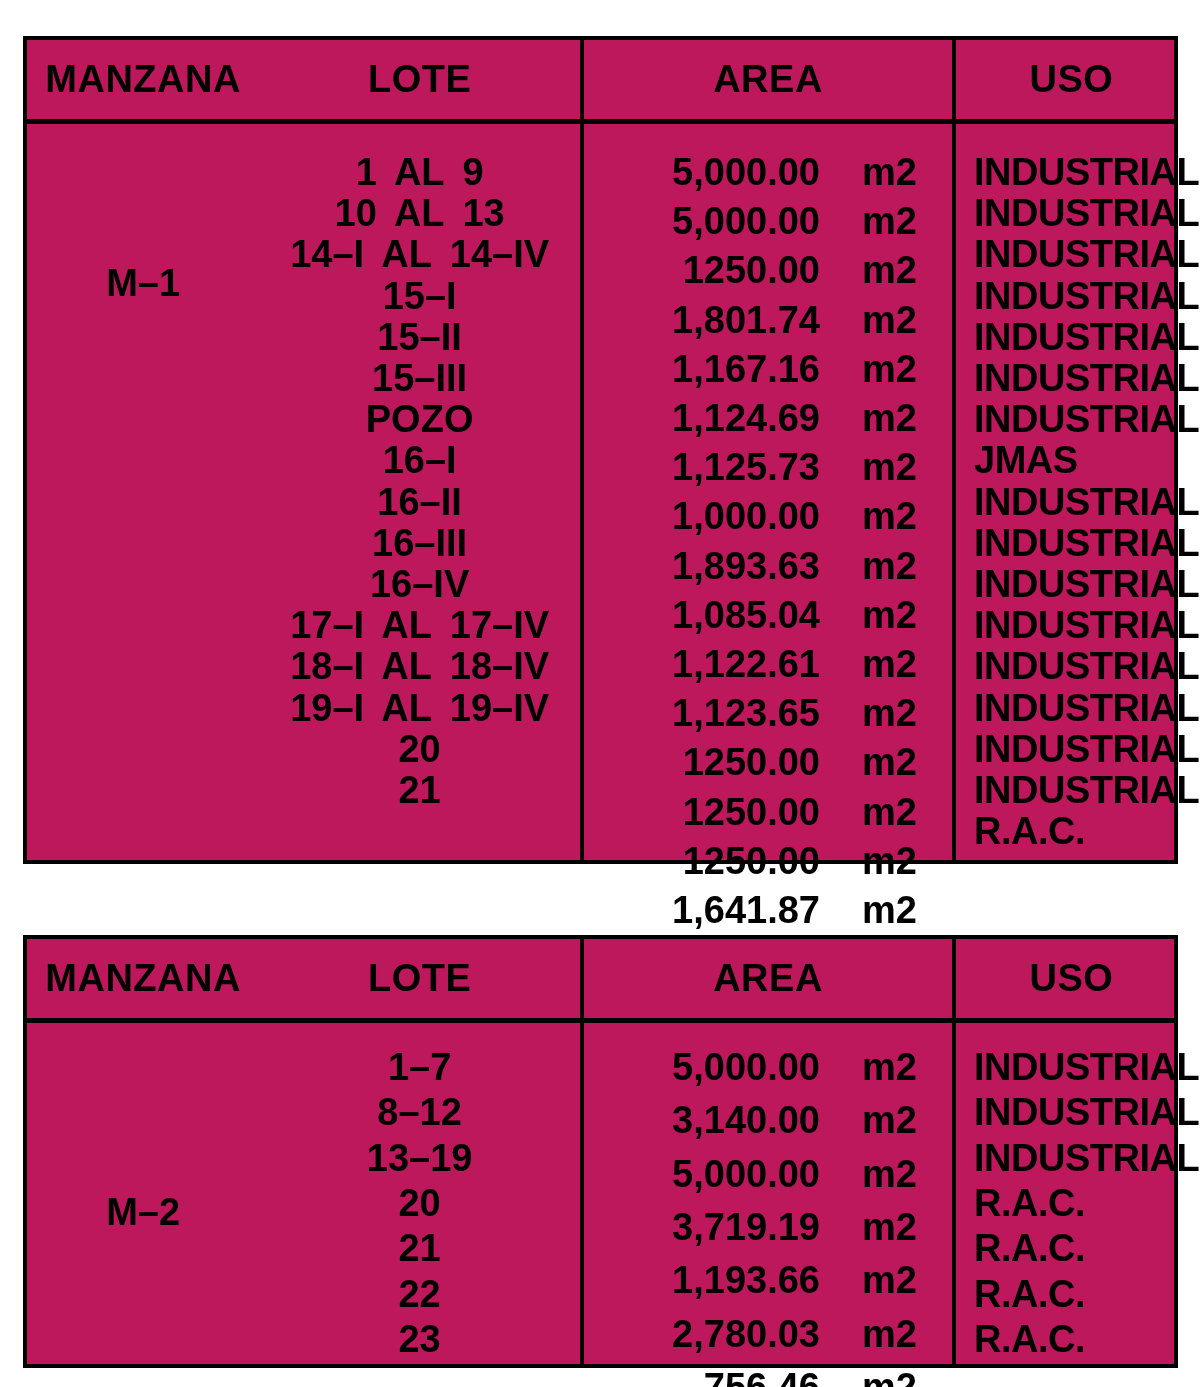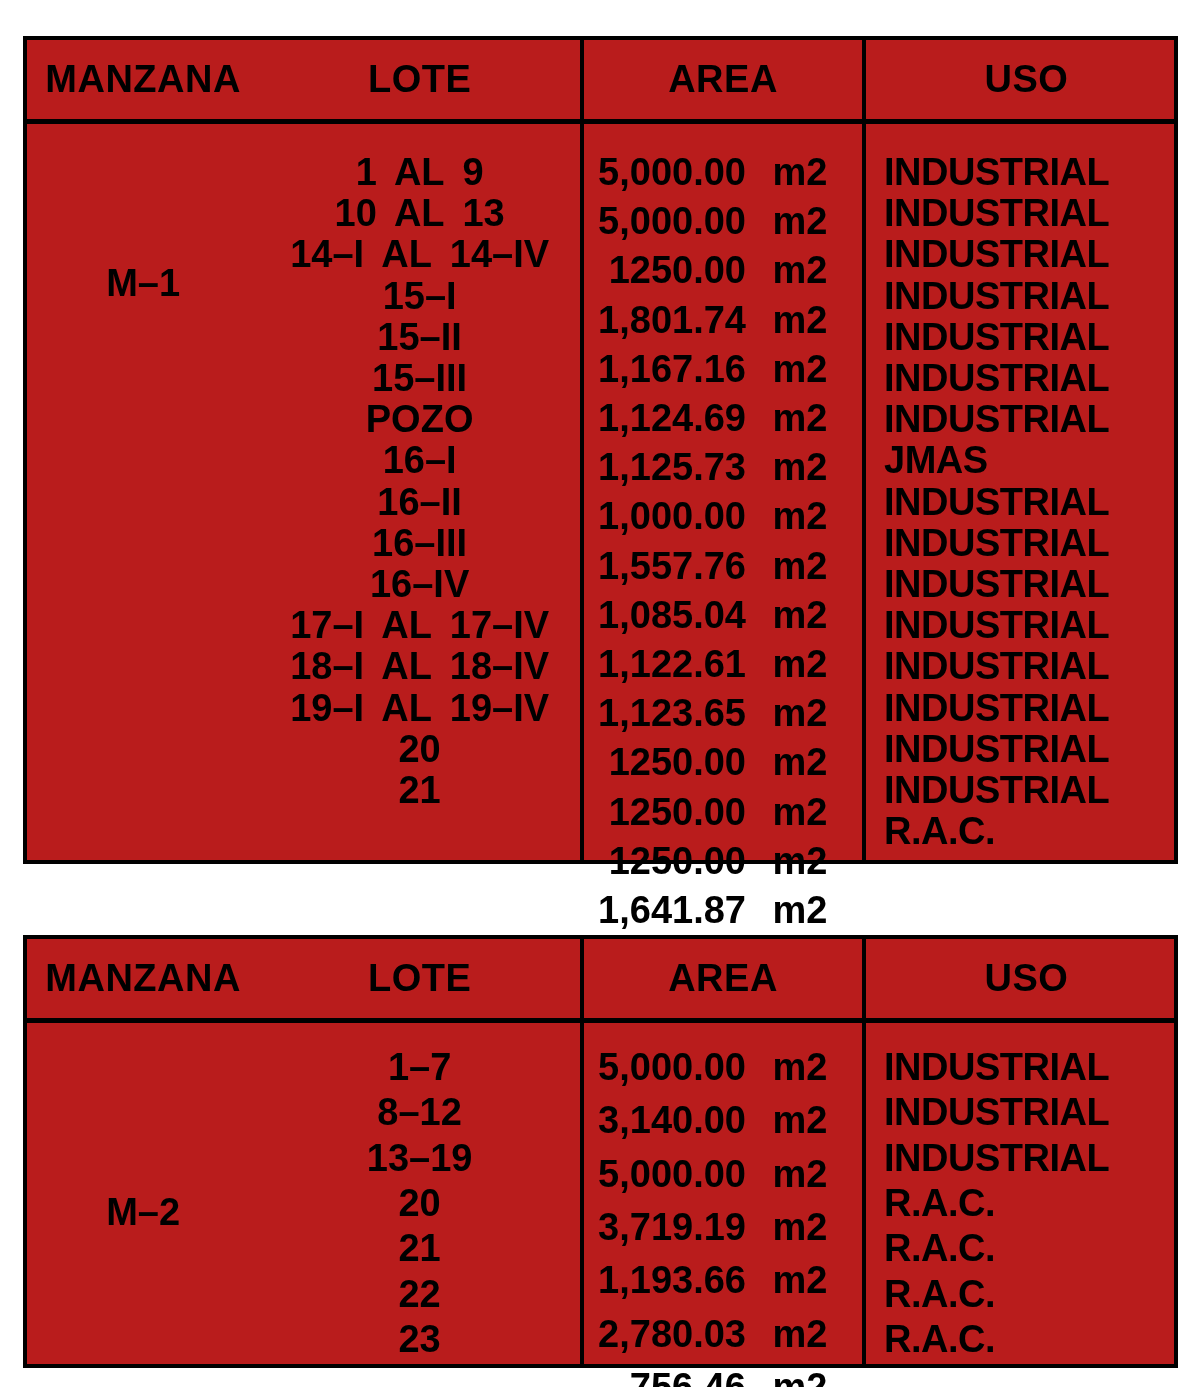--- a/index.html
+++ b/index.html
@@ -15,21 +15,21 @@
     font-weight: 700;
     color: #000000;
     overflow: hidden;
   }
   .ctable {
     position: absolute;
     left: 23px;
     width: 1155px;
     box-sizing: border-box;
     border: 4px solid #000;
-    background: #b91c1c;
+    background: #be185d;
     display: flex;
     flex-direction: column;
   }
   #t1 { top: 36px;  height: 828px; --rh: 41.2px; --pt: 28px; --mt: 138px; }
   #t2 { top: 935px; height: 433px; --rh: 45.3px; --pt: 22px; --mt: 168px; }
 
   .thead {
     height: 84px;
     box-sizing: border-box;
     border-bottom: 5px solid #000;
@@ -42,21 +42,21 @@
     min-height: 0;
   }
   .cgroup {
     width: 557px;
     box-sizing: border-box;
     border-right: 4px solid #000;
     position: relative;
     flex: none;
   }
   .carea {
-    width: 282px;
+    width: 372px;
     box-sizing: border-box;
     border-right: 4px solid #000;
     flex: none;
   }
   .cuso { flex: 1; min-width: 0; margin-left: 13px; }
 
   .hd { font-size: 38px; letter-spacing: 0.5px; }
   .cgroup.hrow { display: flex; align-items: center; }
   .h-manzana { width: 42%; text-align: center; }
   .h-lote    { width: 58%; text-align: center; }
@@ -95,21 +95,21 @@
     gap: 8px;
   }
   .area-row {
     height: var(--rh);
     display: flex;
     align-items: center;
     justify-content: flex-end;
     padding-right: 34px;
     font-size: 38px;
   }
-  .aunit { margin-left: 26px; width: 56px; flex: none; text-align: center; }
+  .aunit { margin-left: 42px; width: 56px; flex: none; }
   .uso-list {
     display: flex;
     flex-direction: column;
     padding-top: var(--pt);
     padding-left: 5px;
   }
   .uso-row {
     height: var(--rh);
     display: flex;
     align-items: center;
@@ -184,21 +184,21 @@
           </div>
         <div class="area-row">
             <span class="anum">1,125.73</span>
             <span class="aunit">m2</span>
           </div>
         <div class="area-row">
             <span class="anum">1,000.00</span>
             <span class="aunit">m2</span>
           </div>
         <div class="area-row">
-            <span class="anum">1,557.76</span>
+            <span class="anum">1,893.63</span>
             <span class="aunit">m2</span>
           </div>
         <div class="area-row">
             <span class="anum">1,085.04</span>
             <span class="aunit">m2</span>
           </div>
         <div class="area-row">
             <span class="anum">1,122.61</span>
             <span class="aunit">m2</span>
           </div>

